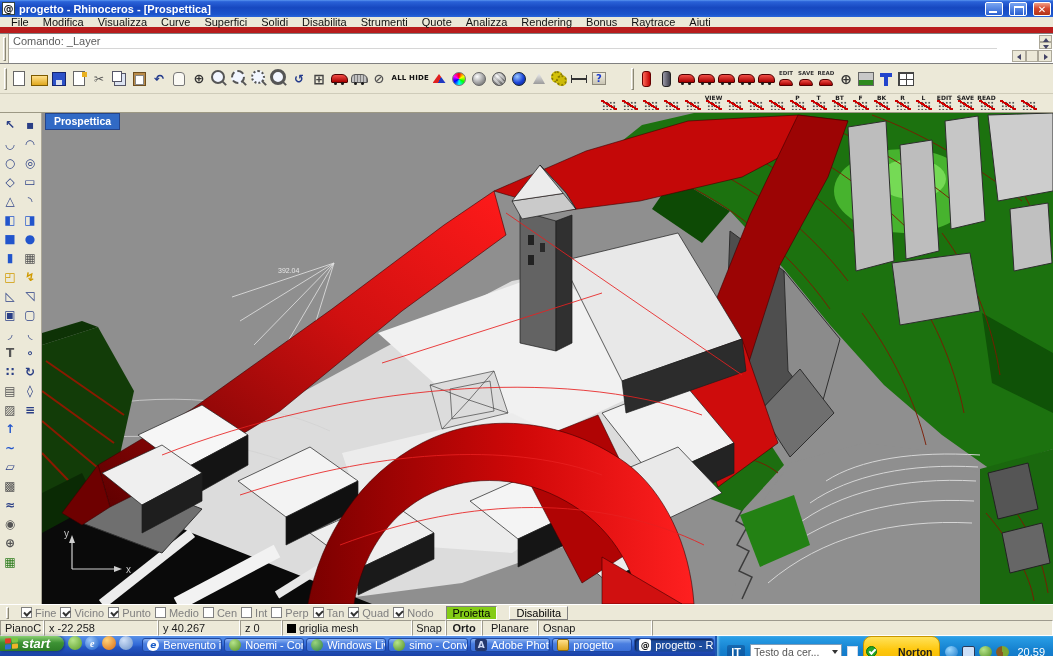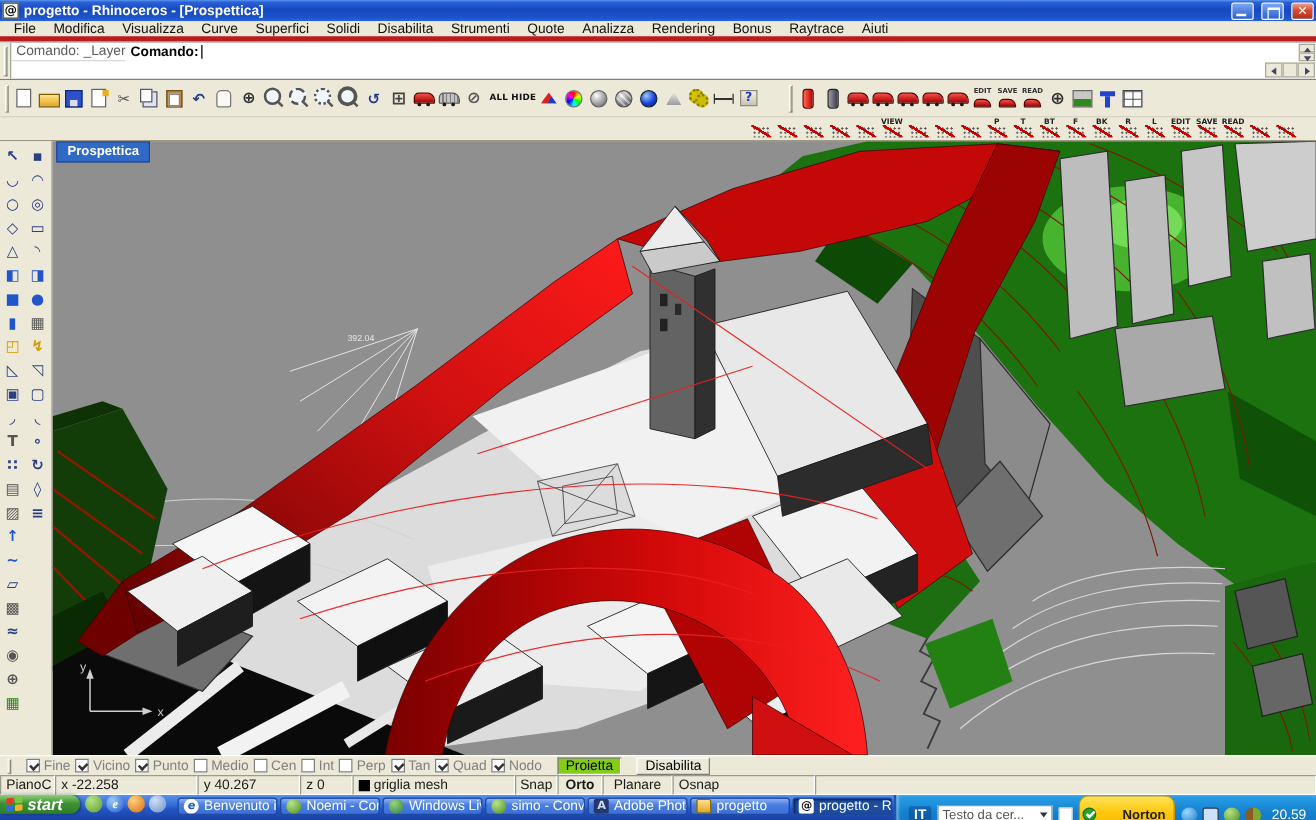--- a/index.html
+++ b/index.html
@@ -15,29 +15,29 @@
     font:bold 10px "DejaVu Sans",sans-serif;display:flex;align-items:center;justify-content:center;line-height:1}
   .titlebar .spacer{flex:1}
   .winbtn{width:18px;height:14px;border:1px solid #fff;border-radius:2px;margin-left:2px;position:relative;
     background:linear-gradient(#7aa6f2,#2a5fd0)}
   .winbtn.close{background:linear-gradient(#f0a088,#d6492f 45%,#b03418)}
   .winbtn.min::after{content:"";position:absolute;left:3px;bottom:2px;width:8px;height:2px;background:#fff}
   .winbtn.restore::after{content:"";position:absolute;left:4px;top:3px;width:8px;height:7px;border:1px solid #fff;border-top-width:2px}
   .winbtn.close::after{content:"✕";position:absolute;left:0;right:0;top:0;text-align:center;font:bold 10px "DejaVu Sans",sans-serif;color:#fff;line-height:13px}
 
   
-  .menubar{height:16px;background:#ece9d8;border-bottom:4px solid #b91c1c;display:flex;align-items:center;padding-left:4px}
+  .menubar{height:16px;background:#ece9d8;border-bottom:6px solid #b91c1c;display:flex;align-items:center;padding-left:4px}
   .menubar .wrap{display:flex}
   .menu-item{padding:1px 7px;color:#111;cursor:default}
 
   
   .cmdarea{height:31px;background:#fff;border-top:1px solid #808080;border-bottom:1px solid #808080;display:flex}
   .cmd-grip{width:9px;display:flex;align-items:center;justify-content:center;background:#ece9d8;border-right:1px solid #aca899}
   .cmd-grip i{display:block;width:3px;height:24px;background:#d8d4c6;border:1px solid;border-color:#fff #8a8775 #8a8775 #fff}
-  .cmd-lines{flex:1;display:flex;flex-direction:row}
+  .cmd-lines{flex:1;display:flex;flex-direction:column}
   .cmd-line{height:15px;display:flex;align-items:center;padding-left:4px;white-space:pre}
   .cmd-history{color:#5c5c5c;border-bottom:1px solid #d6d6d6}
   .cmd-prompt{font-weight:bold;color:#000}
   .caret{display:inline-block;width:1px;height:11px;background:#000;margin-left:2px}
   .cmd-ctrl{width:56px;display:flex;flex-direction:column;align-items:flex-end;justify-content:space-between;padding:1px 1px}
   .spinstack{display:flex;flex-direction:column}
   .spin{width:13px;height:7px;background:#ece9d8;border:1px solid #aca899;position:relative}
   .spin::after{content:"";position:absolute;left:3px;border-left:3px solid transparent;border-right:3px solid transparent}
   .spin.up::after{top:2px;border-bottom:4px solid #446}
   .spin.down::after{top:2px;border-top:4px solid #446}
@@ -218,24 +218,20 @@
         <span class="menu-item">Aiuti</span>
       </div>
   </div>
 
   <div class="cmdarea">
     <div class="cmd-grip">
         <i></i>
       </div>
     <div class="cmd-lines">
       <div class="cmd-line cmd-history">Comando: _Layer</div>
-      <div class="cmd-line">
-        <span class="cmd-prompt">Comando:</span>
-        <span class="caret"></span>
-      </div>
     </div>
     <div class="cmd-ctrl">
       <div class="spinstack">
         <span class="spin up"></span>
         <span class="spin down"></span>
       </div>
       <div class="hscroll">
         <span class="hbtn left"></span>
         <span class="hthumb"></span>
         <span class="hbtn right"></span>

